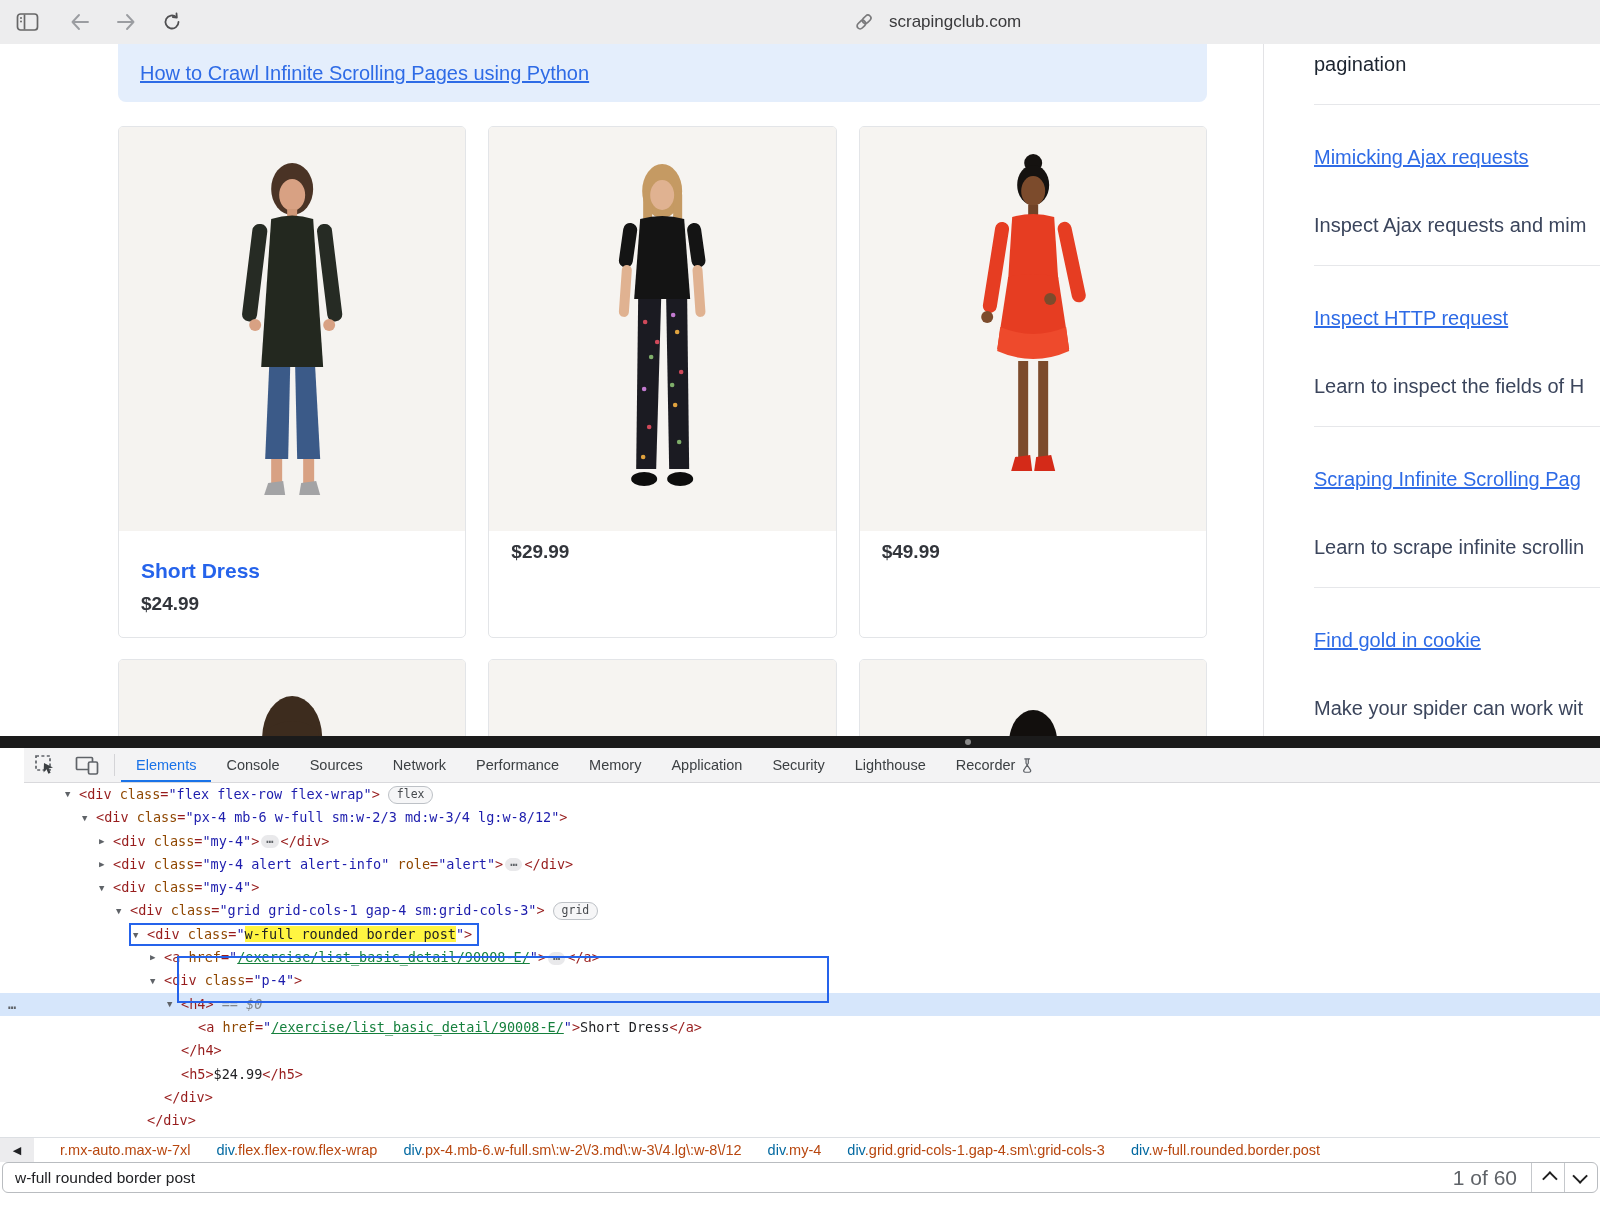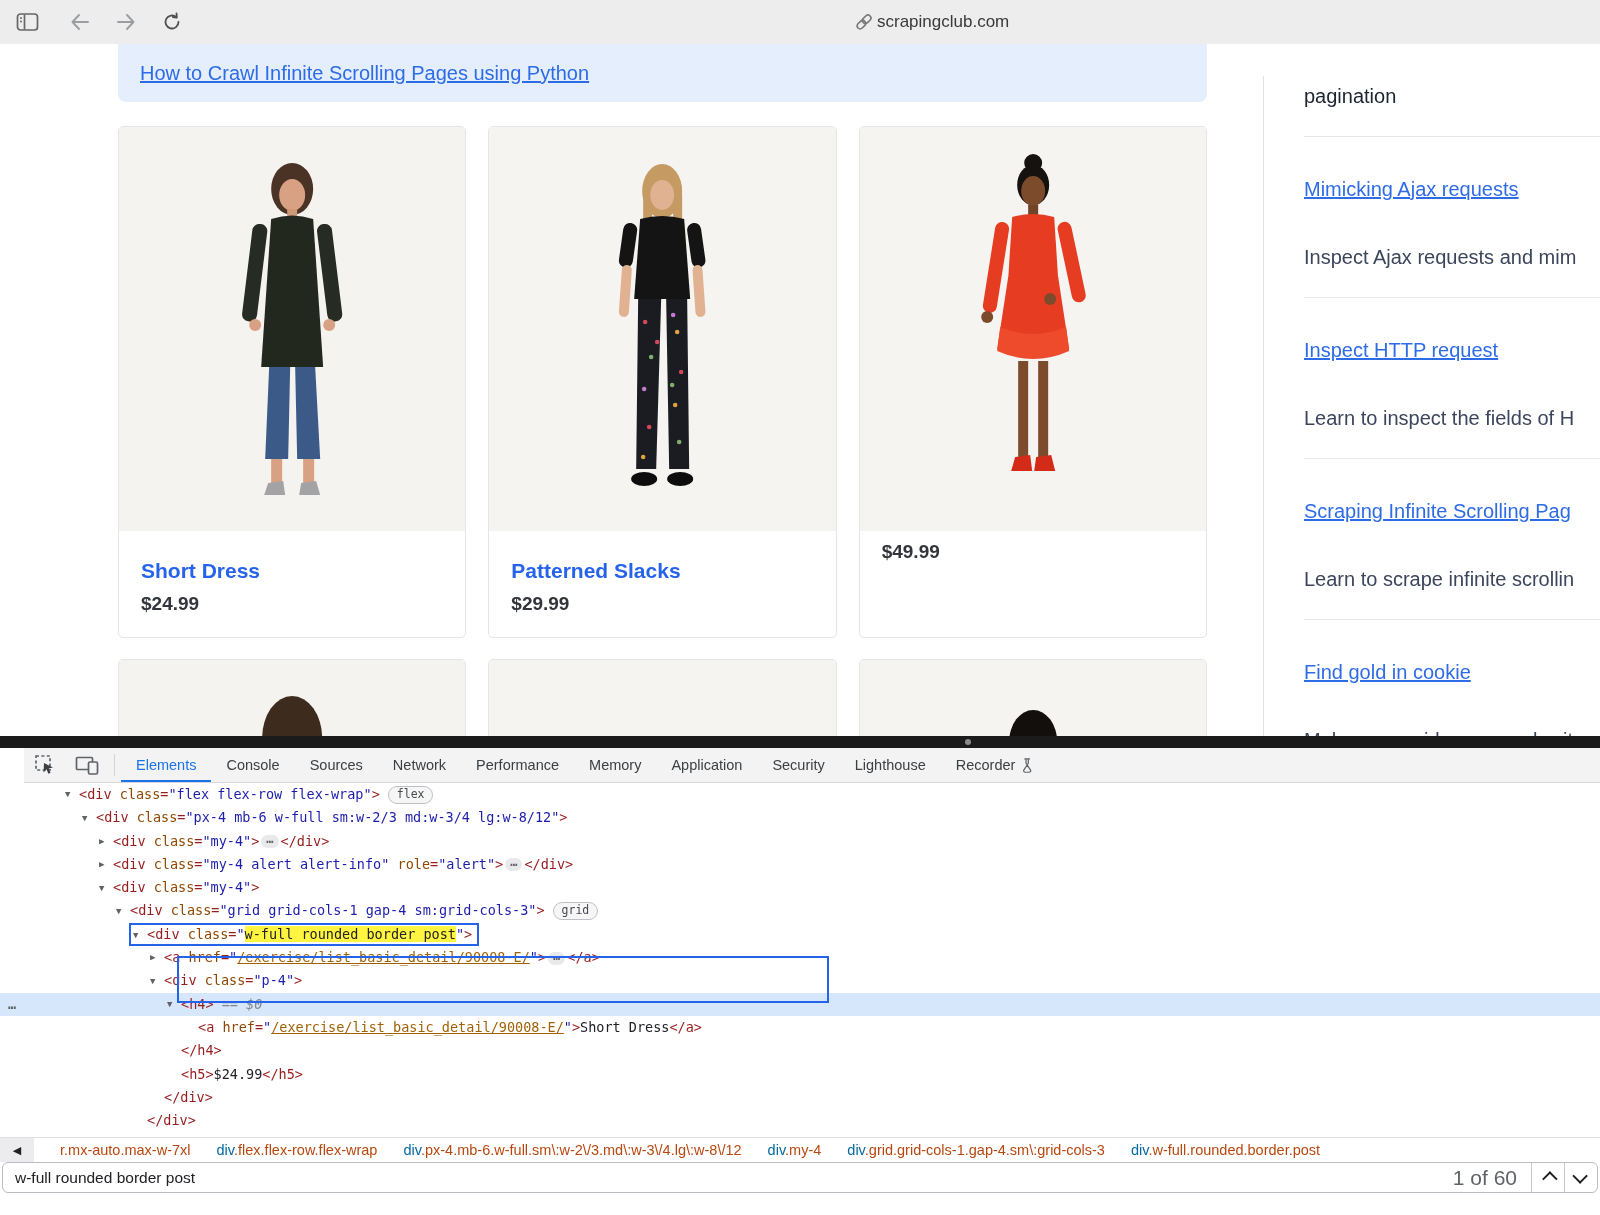--- a/index.html
+++ b/index.html
@@ -4,40 +4,40 @@
 <style>
   html,body{margin:0;padding:0;background:#fff;}
   body{width:1600px;height:1215px;position:relative;overflow:hidden;
        font-family:"Liberation Sans",sans-serif;-webkit-font-smoothing:antialiased;}
 
   
   .toolbar{position:absolute;top:0;left:0;width:1600px;height:44px;background:#ededee;
            border-bottom:1px solid #d6d6d8;display:flex;align-items:center;}
   .tb-icon{margin-left:24px;display:flex;align-items:center;}
   .tb-icon:first-child{margin-left:16px;}
-  .url-box{position:absolute;left:855px;top:0;height:44px;display:flex;align-items:center;gap:4px;
+  .url-box{position:absolute;left:855px;top:0;height:44px;display:flex;align-items:center;gap:16px;
            font-size:17px;color:#3a3a3c;}
 
   
   .viewport{position:absolute;top:44px;left:0;width:1600px;height:692px;overflow:hidden;background:#fff;}
   .alert{position:absolute;left:118px;top:0;width:1089px;height:58px;background:#e4eefc;
          border-radius:0 0 8px 8px;display:flex;align-items:center;}
   .alert a{margin-left:22px;font-size:20px;font-weight:500;color:#2e6be6;text-decoration:underline;}
   .cards{position:absolute;left:118px;top:82px;width:1089px;display:grid;
          grid-template-columns:repeat(3,1fr);gap:22px;}
   .cards.row2{top:615px;}
   .card{border:1px solid #e3e5e8;border-radius:5px;background:#fff;overflow:hidden;}
   .card .img{height:404px;background:#f5f3f0;}
   .card.partial .img{height:120px;}
   .card h4{margin:28px 0 0 22px;font-size:21px;color:#2563eb;font-weight:bold;cursor:pointer;}
   .card .price{margin:10px 0 22px 22px;font-size:19px;color:#32353b;font-weight:bold;}
 
   
   .sidebar{position:absolute;left:1263px;top:0;width:337px;height:692px;border-left:1px solid #e3e3e6;
-           padding:8px 0 0 40px;box-sizing:border-box;overflow:hidden;white-space:nowrap;margin-top:32px;}
+           padding:8px 0 0 50px;box-sizing:border-box;overflow:hidden;white-space:nowrap;}
   .side-head{font-size:20px;color:#1c2430;line-height:24px;}
   .side-div{border-top:1px solid #e6e7ea;margin-top:28px;width:340px;}
   .side-link{display:block;margin-top:40px;font-size:20px;line-height:24px;font-weight:500;
              color:#2e6be6;text-decoration:underline;}
   .side-desc{margin-top:44px;font-size:20px;line-height:24px;color:#3b455c;}
 
   
   .split{position:absolute;top:736px;left:0;width:1600px;height:12px;background:#1b1b1b;}
   .split .dot{position:absolute;left:965px;top:3px;width:6px;height:6px;border-radius:50%;background:#8a8a8a;}
 
@@ -53,21 +53,21 @@
   .dt-tree{position:absolute;top:35px;left:0;width:1600px;height:354px;overflow:hidden;
            font-family:"DejaVu Sans Mono",monospace;font-size:13.5px;}
   .trow{height:23.3px;line-height:23.3px;white-space:nowrap;position:relative;}
   .trow .arrow{display:inline-block;width:14px;font-size:9px;color:#5f6368;vertical-align:middle;
                text-align:left;}
   .trow.sel{background:#d6e6fb;}
   .gutter-dots{position:absolute;left:8px;top:0;color:#5f6368;font-weight:bold;letter-spacing:1px;}
   .sg-t{color:#971c1c;}
   .sg-a{color:#8f4700;}
   .sg-v{color:#1d1dad;}
-  .sg-l{color:#a16207;text-decoration:underline;}
+  .sg-l{color:#15803d;text-decoration:underline;}
   .sg-x{color:#202124;}
   .sg-g{color:#80868b;font-style:italic;}
   .sg-h{background:#fff541;color:#202124;}
   .sg-e{display:inline-block;background:#e9e9eb;color:#5f6368;border-radius:8px;height:13px;
         line-height:9px;padding:0 5px;font-size:12px;font-weight:bold;vertical-align:middle;margin:0 2px;}
   .badge{display:inline-block;margin-left:8px;border:1px solid #bdc1c6;background:#f6f6f7;color:#474a4e;
          border-radius:9px;padding:0 8px;height:16px;line-height:15px;font-size:11.5px;
          font-family:"DejaVu Sans Mono",monospace;vertical-align:middle;}
   .trow.boxed .tcontent{display:inline-block;border:2.5px solid #2563eb;box-sizing:border-box;
          height:23px;line-height:18px;padding:0 5px 0 2px;margin-left:-4px;background:#fff;}
@@ -189,21 +189,20 @@
               <circle cx="190" cy="315" r="2.3" fill="#7fae6a"></circle>
             <circle cx="154" cy="330" r="2.3" fill="#e0a23e"></circle>
               <circle cx="184" cy="188" r="2.3" fill="#c27ad0"></circle>
             <circle cx="168" cy="215" r="2.3" fill="#d0495a"></circle>
               <circle cx="183" cy="258" r="2.3" fill="#7fae6a"></circle>
           </g>
           <ellipse cx="155" cy="352" rx="13" ry="7" fill="#0d0d0d"></ellipse>
           <ellipse cx="191" cy="352" rx="13" ry="7" fill="#0d0d0d"></ellipse>
         </svg>
       </div>
-      <h4>Patterned Slacks</h4>
       <div class="price">$29.99</div>
     </div>
 
     <div class="card">
       <div class="img">
         <svg width="100%" height="404" viewBox="0 0 346 404">
           <rect width="346" height="404" fill="#f6f4f1"></rect>
           <circle cx="173" cy="36" r="9" fill="#151210"></circle>
           <ellipse cx="173" cy="58" rx="16" ry="20" fill="#151210"></ellipse>
           <ellipse cx="173" cy="64" rx="12" ry="15" fill="#7c4b2c"></ellipse>

